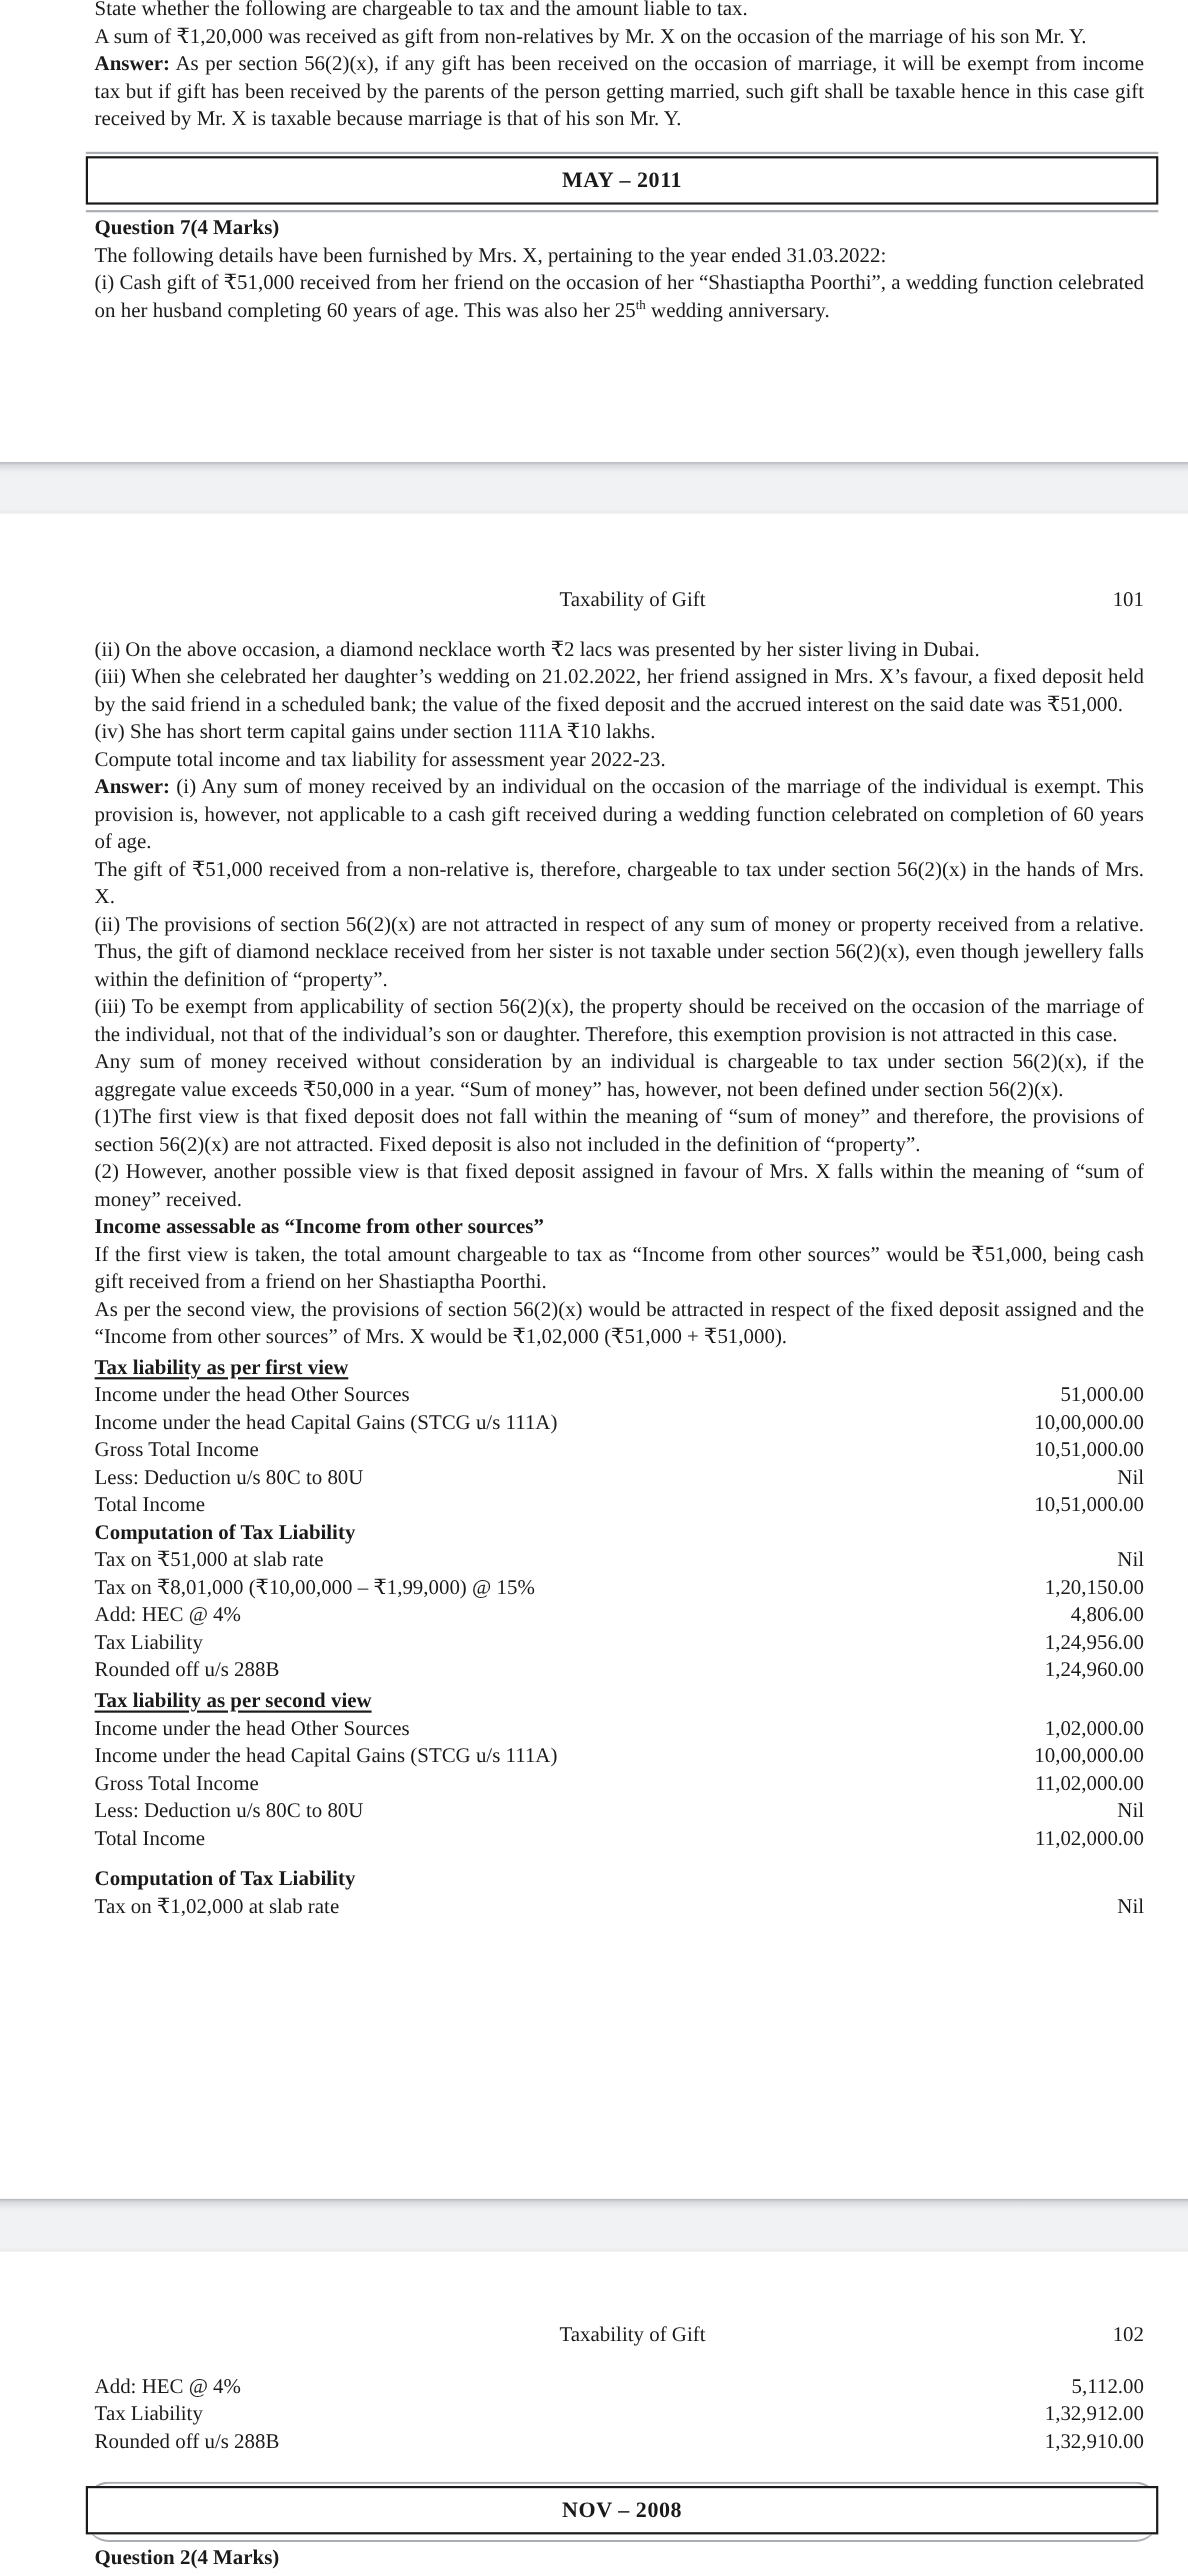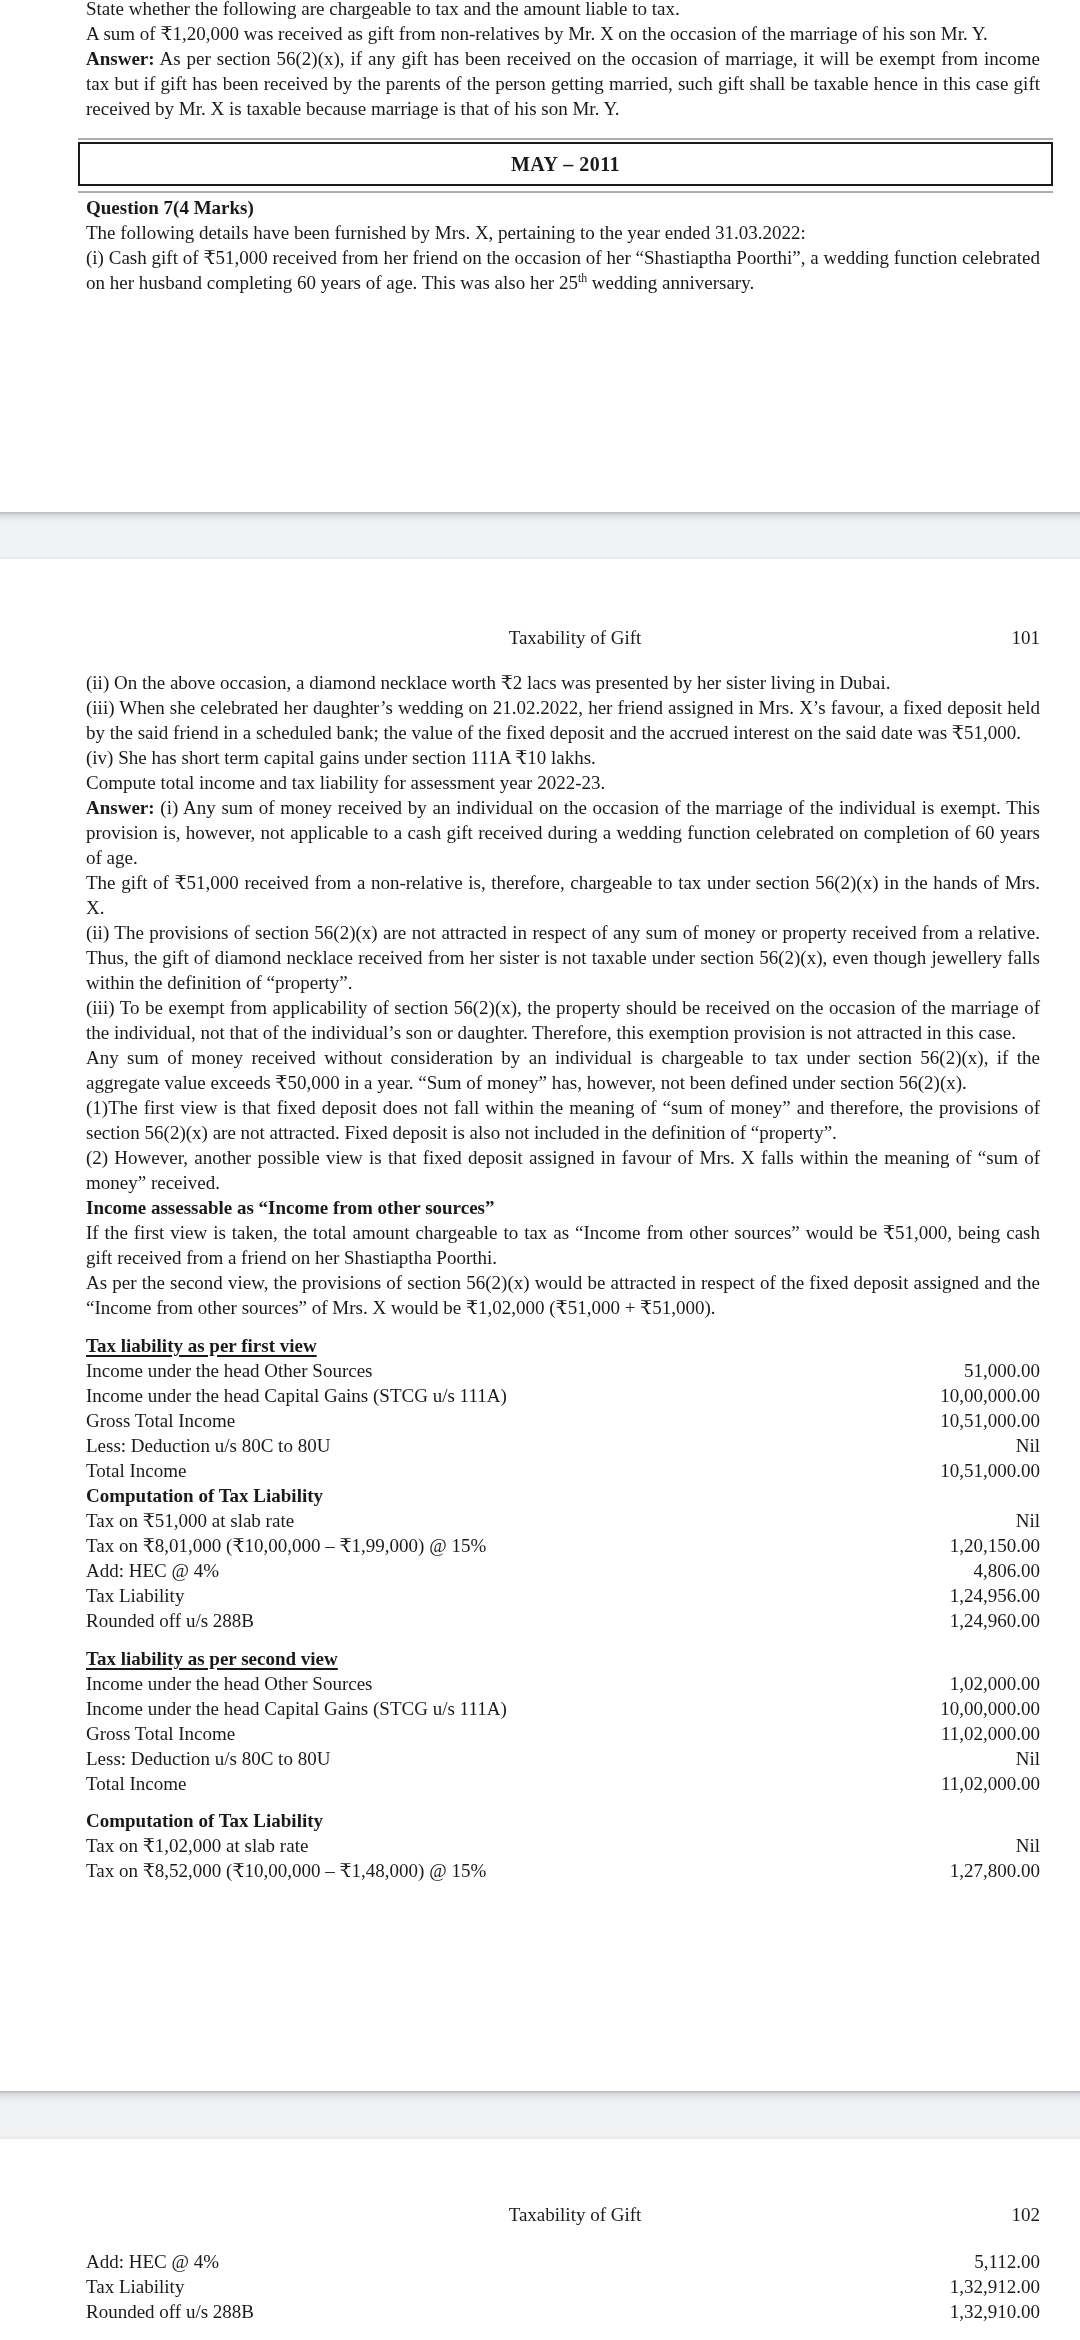--- a/index.html
+++ b/index.html
@@ -3,21 +3,21 @@
 <meta charset="utf-8">
 <style>
   html,body{margin:0;padding:0;}
   body{
     width:1080px;height:2340px;overflow:hidden;
     background:#ffffff;color:#1a1a1a;
     font-family:"Liberation Serif","DejaVu Serif",serif;
   }
   .viewport{width:1080px;height:2340px;display:flex;flex-direction:column;overflow:hidden;}
   .page{background:#ffffff;overflow:hidden;flex:none;}
-  .page-1{height:512px;}
+  .page-1{height:420px;}
   .page-2{height:1532px;}
   .page-3{height:313px;}
   .page-gap{
     flex:none;
     background:linear-gradient(to bottom,
       #b4b7bc 0px,#d9dbdf 3px,#edeff1 9px,#f1f2f4 13px,
       #f1f2f4 calc(100% - 4px),#e7e9eb 100%);
   }
   .gap-1{height:47px;}
   .gap-2{height:48px;}
@@ -59,21 +59,21 @@
     font-weight:bold;margin-top:2px;line-height:25px;
   }
 
   .paras{margin-top:20px;}
   .subhead{font-weight:bold;line-height:25px;}
   .underline{
     text-decoration:underline;
     text-decoration-thickness:2px;
     text-underline-offset:3px;
   }
-  .mt3{margin-top:13px;}
+  .mt3{margin-top:3px;}
   .mt12{margin-top:12px;}
   .mt22{margin-top:22px;}
 
   .trow{display:flex;justify-content:space-between;line-height:25px;}
   .tl{text-align:center;}
   .tv{text-align:right;}
 </style>
 </head>
 <body>
 
@@ -212,24 +212,20 @@
         </div>
 
       <div class="subhead mt12">Computation of Tax Liability</div>
       <div>
 
           <div class="trow">
             <span class="tl">Tax on ₹1,02,000 at slab rate</span>
             <span class="tv">Nil</span>
           </div>
 
-          <div class="trow">
-            <span class="tl">Tax on ₹8,52,000 (₹10,00,000 – ₹1,48,000) @ 15%</span>
-            <span class="tv">1,27,800.00</span>
-          </div>
         </div>
     </div>
   </section>
 
   <div class="page-gap gap-2"></div>
 
   <section class="page page-3">
     <div class="content">
       <div class="runhead">
         <span class="rh-title">Taxability of Gift</span>

